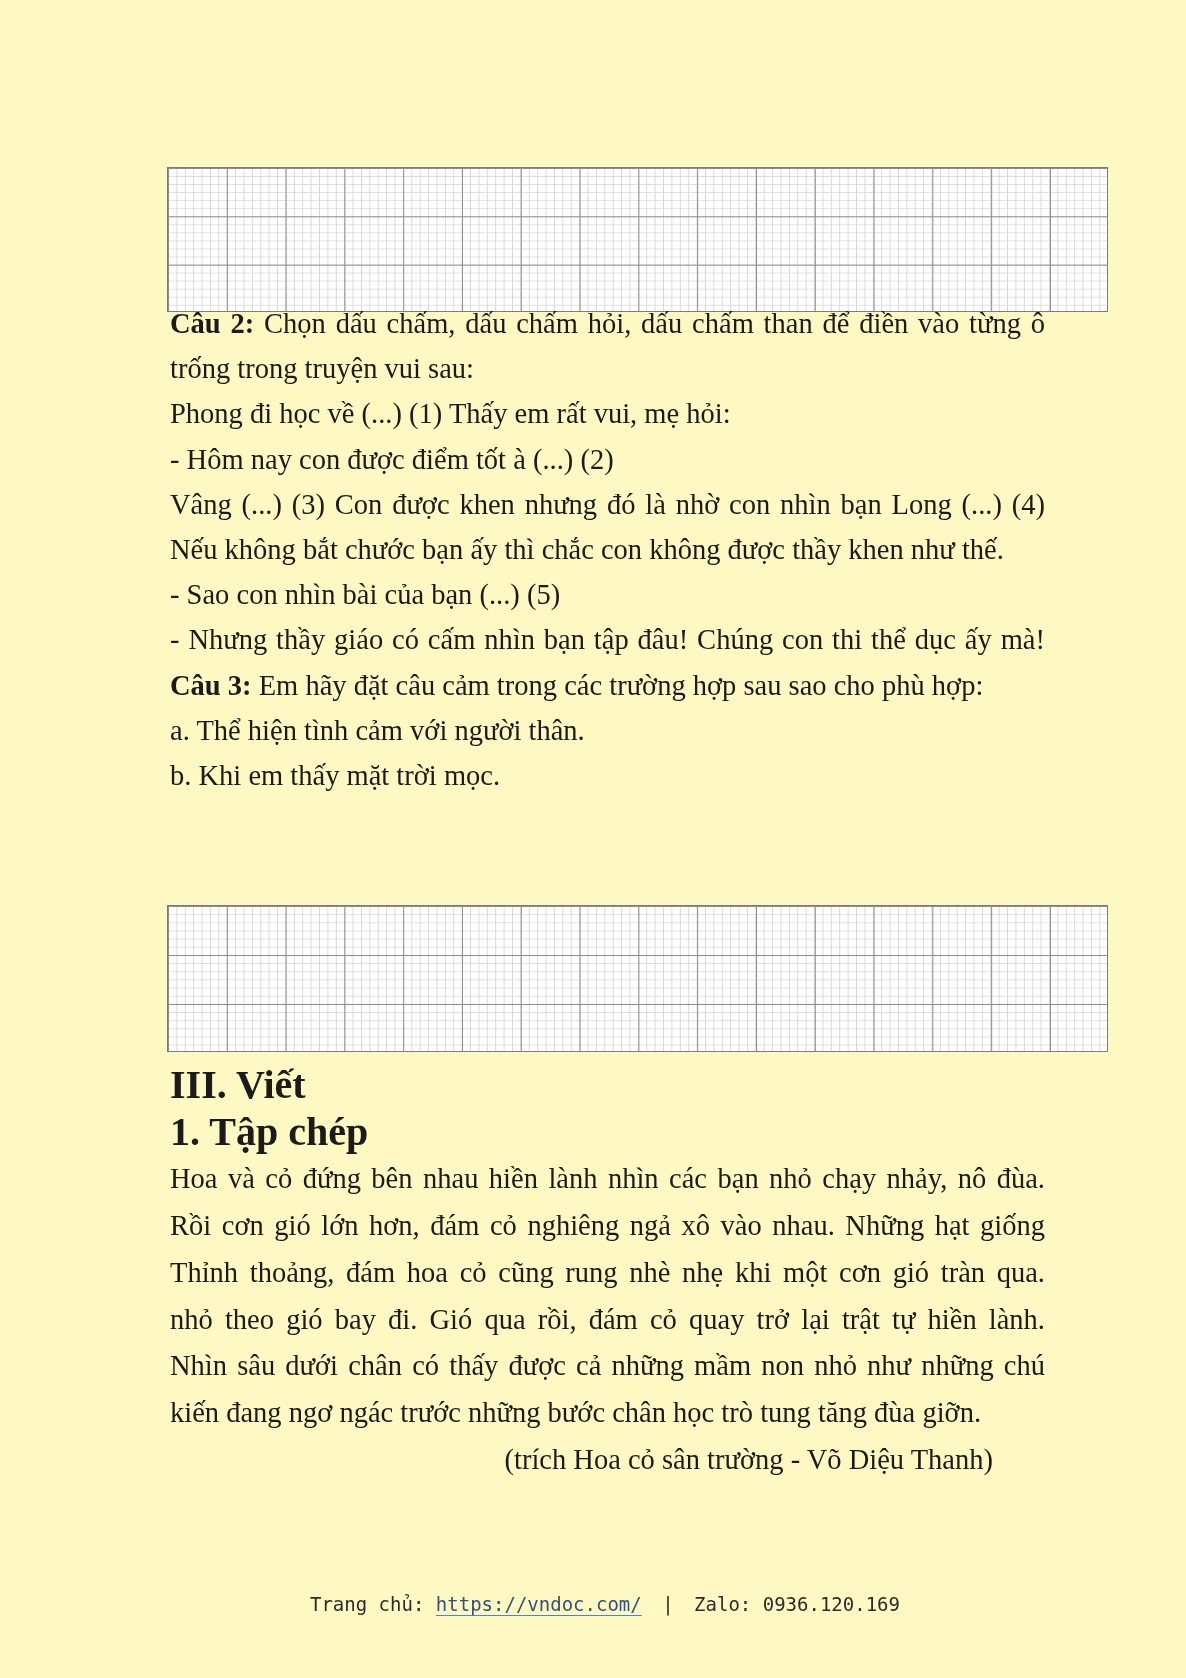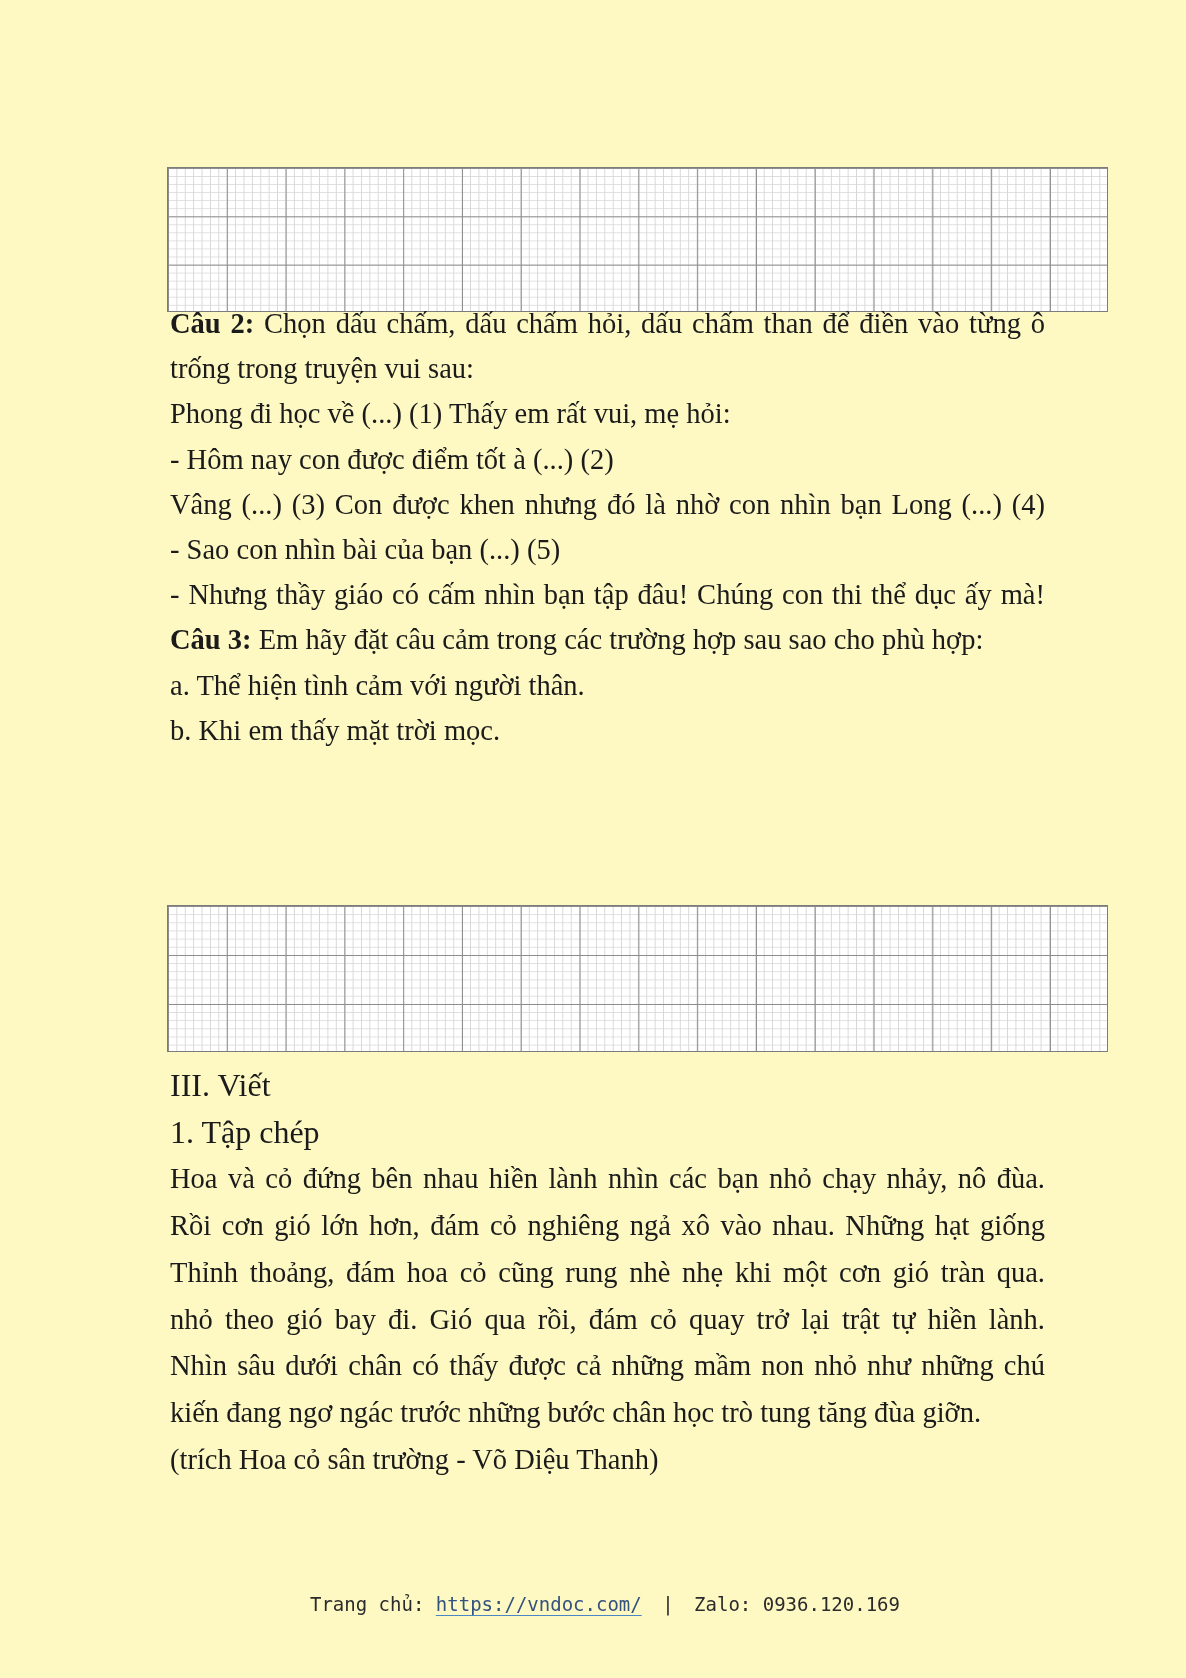--- a/index.html
+++ b/index.html
@@ -41,22 +41,23 @@
   }
   .ex2{top:301px;line-height:45.2px;}
   .sec3{top:1062px;line-height:46.9px;}
   .line{white-space:nowrap;}
   .line.just{
     white-space:normal;
     text-align:justify;
     text-align-last:justify;
   }
   .qlabel{font-weight:bold;}
-  .heading{font-weight:normal;font-size:32px;}
+  .heading{font-weight:bold;font-size:40px;}
   .attribution{
+    text-align:right;
     padding-right:52px;
     white-space:nowrap;
   }
   
   .footer{
     position:absolute;
     top:1593px;left:12px;width:100%;
     text-align:center;
     font-family:"DejaVu Sans Mono", monospace;
     font-size:19px;
@@ -78,20 +79,21 @@
 <div class="page">
 
   <div class="grid grid-top"></div>
 
   <div class="textblock ex2">
     <div class="line just"><b class="qlabel">Câu 2:</b><span> Chọn dấu chấm, dấu chấm hỏi, dấu chấm than để điền vào từng ô</span></div>
     <div class="line"><span>trống trong truyện vui sau:</span></div>
     <div class="line"><span>Phong đi học về (...) (1) Thấy em rất vui, mẹ hỏi:</span></div>
     <div class="line"><span>- Hôm nay con được điểm tốt à (...) (2)</span></div>
     <div class="line just"><span>Vâng (...) (3) Con được khen nhưng đó là nhờ con nhìn bạn Long (...) (4)</span></div>
+    <div class="line"><span>Nếu không bắt chước bạn ấy thì chắc con không được thầy khen như thế.</span></div>
     <div class="line"><span>- Sao con nhìn bài của bạn (...) (5)</span></div>
     <div class="line just"><span>- Nhưng thầy giáo có cấm nhìn bạn tập đâu! Chúng con thi thể dục ấy mà!</span></div>
     <div class="line"><b class="qlabel">Câu 3:</b><span> Em hãy đặt câu cảm trong các trường hợp sau sao cho phù hợp:</span></div>
     <div class="line"><span>a. Thể hiện tình cảm với người thân.</span></div>
     <div class="line"><span>b. Khi em thấy mặt trời mọc.</span></div>
   </div>
 
   <div class="grid grid-bottom"></div>
 
   <div class="textblock sec3">

